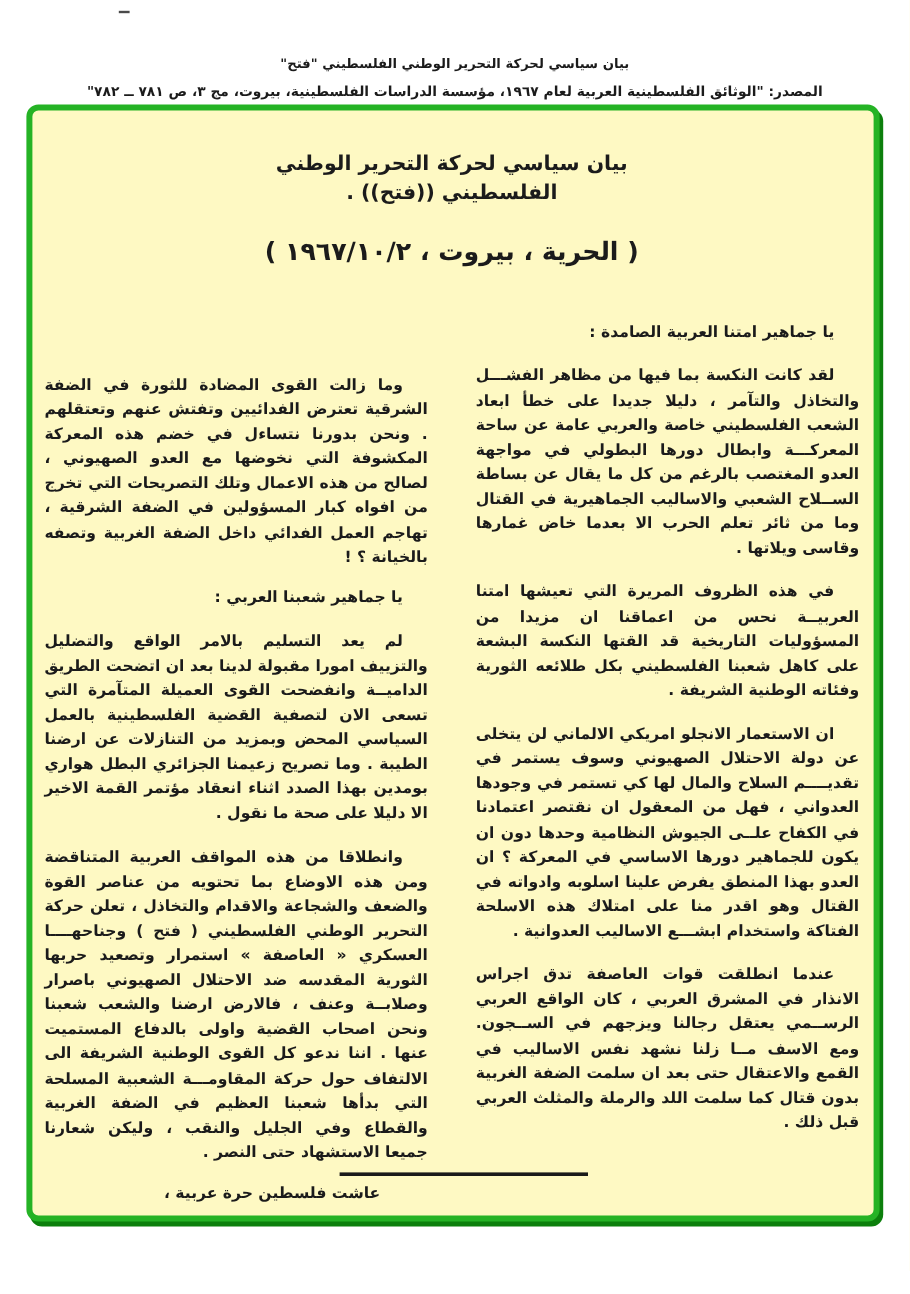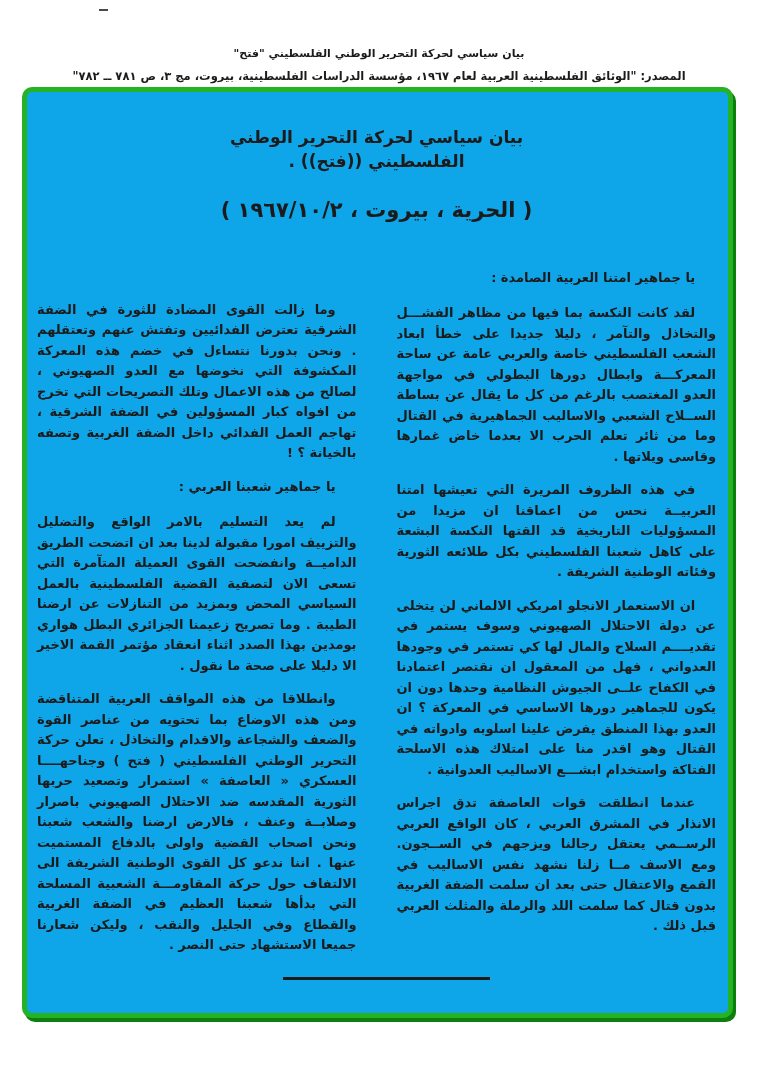--- a/index.html
+++ b/index.html
@@ -51,21 +51,21 @@
   .frame {
     position: absolute;
     left: 22px;
     top: 87px;
     width: 711px;
     height: 931px;
     box-sizing: border-box;
     border: 5px solid #25b325;
     border-radius: 10px;
     box-shadow: 3px 4px 0 #0c7f0c;
-    background: #0ea5e9;
+    background: #fef9c3;
     padding: 34px 12px 0 10px;
     overflow: hidden;
     direction: rtl;
   }
 
   .frame-title {
     text-align: center;
     font-weight: 700;
     font-size: 17px;
     line-height: 1.4;
@@ -86,21 +86,21 @@
   }
   .col {
     flex: 1 1 0;
     font-size: 13px;
     font-weight: 700;
     line-height: 20.5px;
     text-align: justify;
     direction: rtl;
   }
   .col p {
-    margin: 4px 0 13px;
+    margin: 16px 0 13px;
     text-indent: 1.6em;
   }
   .col .heading {
     margin: 2px 0 15px;
     text-indent: 1.6em;
     text-align: right;
   }
   .col-left { margin-top: 30px; }
 
   .slogans { margin-top: 4px; }
@@ -147,18 +147,23 @@
       <p>في هذه الظروف المريرة التي تعيشها امتنا العربيــة نحس من اعماقنا ان مزيدا من المسؤوليات التاريخية قد القتها النكسة البشعة على كاهل شعبنا الفلسطيني بكل طلائعه الثورية وفئاته الوطنية الشريفة .</p>
       <p>ان الاستعمار الانجلو امريكي الالماني لن يتخلى عن دولة الاحتلال الصهيوني وسوف يستمر في تقديــــم السلاح والمال لها كي تستمر في وجودها العدواني ، فهل من المعقول ان نقتصر اعتمادنا في الكفاح علــى الجيوش النظامية وحدها دون ان يكون للجماهير دورها الاساسي في المعركة ؟ ان العدو بهذا المنطق يفرض علينا اسلوبه وادواته في القتال وهو اقدر منا على امتلاك هذه الاسلحة الفتاكة واستخدام ابشـــع الاساليب العدوانية .</p>
       <p>عندما انطلقت قوات العاصفة تدق اجراس الانذار في المشرق العربي ، كان الواقع العربي الرســمي يعتقل رجالنا ويزجهم في الســجون. ومع الاسف مــا زلنا نشهد نفس الاساليب في القمع والاعتقال حتى بعد ان سلمت الضفة الغربية بدون قتال كما سلمت اللد والرملة والمثلث العربي قبل ذلك .</p>
     </div>
 
     <div class="col col-left">
       <p>وما زالت القوى المضادة للثورة في الضفة الشرقية تعترض الفدائيين وتفتش عنهم وتعتقلهم . ونحن بدورنا نتساءل في خضم هذه المعركة المكشوفة التي نخوضها مع العدو الصهيوني ، لصالح من هذه الاعمال وتلك التصريحات التي تخرج من افواه كبار المسؤولين في الضفة الشرقية ، تهاجم العمل الفدائي داخل الضفة الغربية وتصفه بالخيانة ؟ !</p>
       <div class="heading">يا جماهير شعبنا العربي :</div>
       <p>لم يعد التسليم بالامر الواقع والتضليل والتزييف امورا مقبولة لدينا بعد ان اتضحت الطريق الداميــة وانفضحت القوى العميلة المتآمرة التي تسعى الان لتصفية القضية الفلسطينية بالعمل السياسي المحض وبمزيد من التنازلات عن ارضنا الطيبة . وما تصريح زعيمنا الجزائري البطل هواري بومدين بهذا الصدد اثناء انعقاد مؤتمر القمة الاخير الا دليلا على صحة ما نقول .</p>
       <p>وانطلاقا من هذه المواقف العربية المتناقضة ومن هذه الاوضاع بما تحتويه من عناصر القوة والضعف والشجاعة والاقدام والتخاذل ، تعلن حركة التحرير الوطني الفلسطيني ( فتح ) وجناحهــــا العسكري « العاصفة » استمرار وتصعيد حربها الثورية المقدسه ضد الاحتلال الصهيوني باصرار وصلابــة وعنف ، فالارض ارضنا والشعب شعبنا ونحن اصحاب القضية واولى بالدفاع المستميت عنها . اننا ندعو كل القوى الوطنية الشريفة الى الالتفاف حول حركة المقاومـــة الشعبية المسلحة التي بدأها شعبنا العظيم في الضفة الغربية والقطاع وفي الجليل والنقب ، وليكن شعارنا جميعا الاستشهاد حتى النصر .</p>
+      <div class="slogans">
+        <div class="slogan-1">عاشت فلسطين حرة عربية ،</div>
+        <div class="slogan-2">وعاش النضال العربي من اجل تحريرها .</div>
+
+      </div>
     </div>
 
   </div>
 
   <div class="rule"></div>
 </section>
 
 </body></html>

